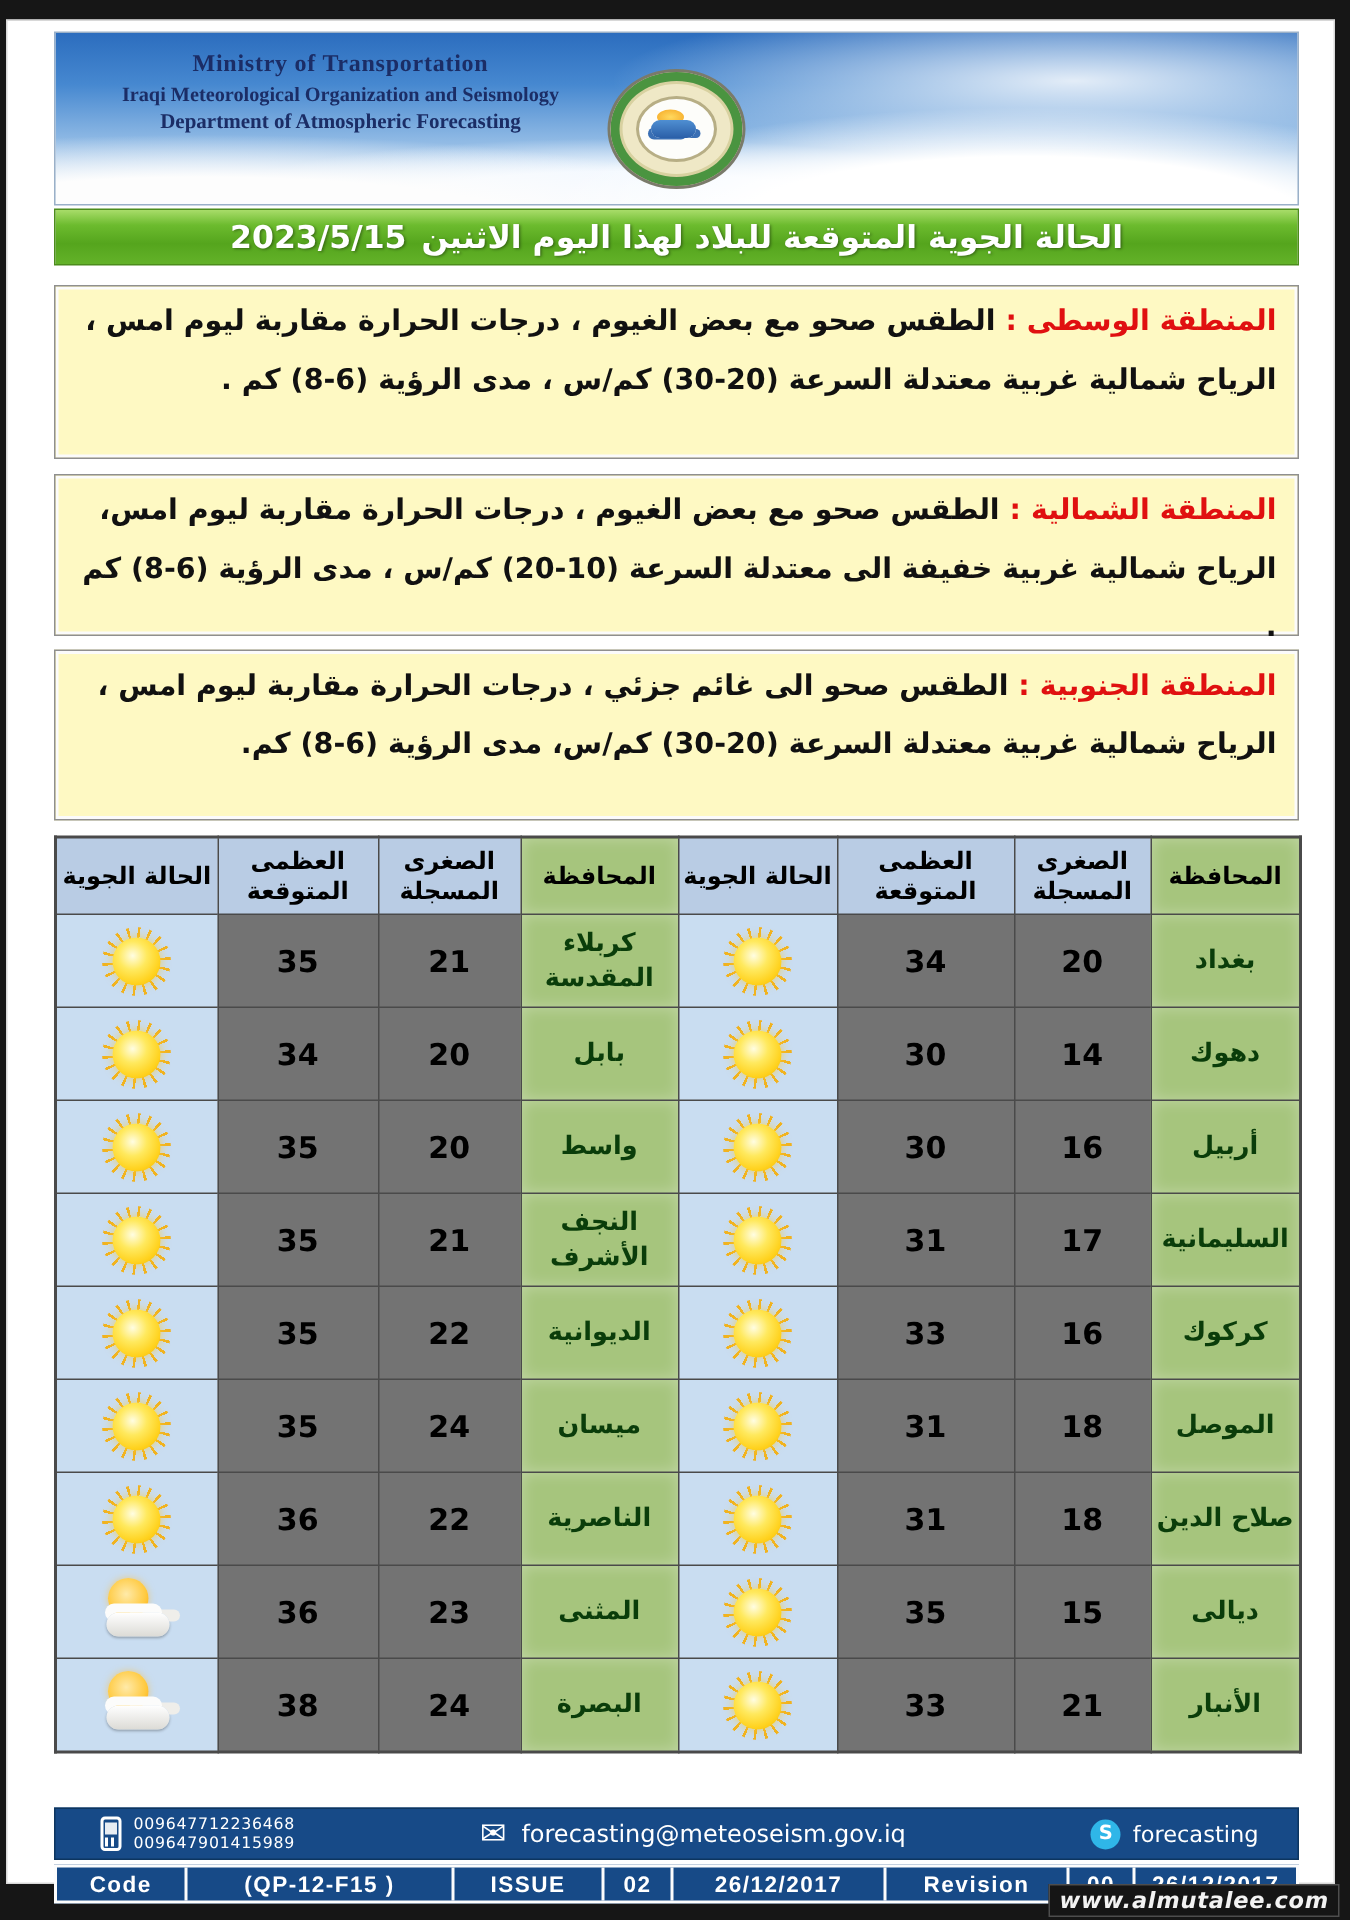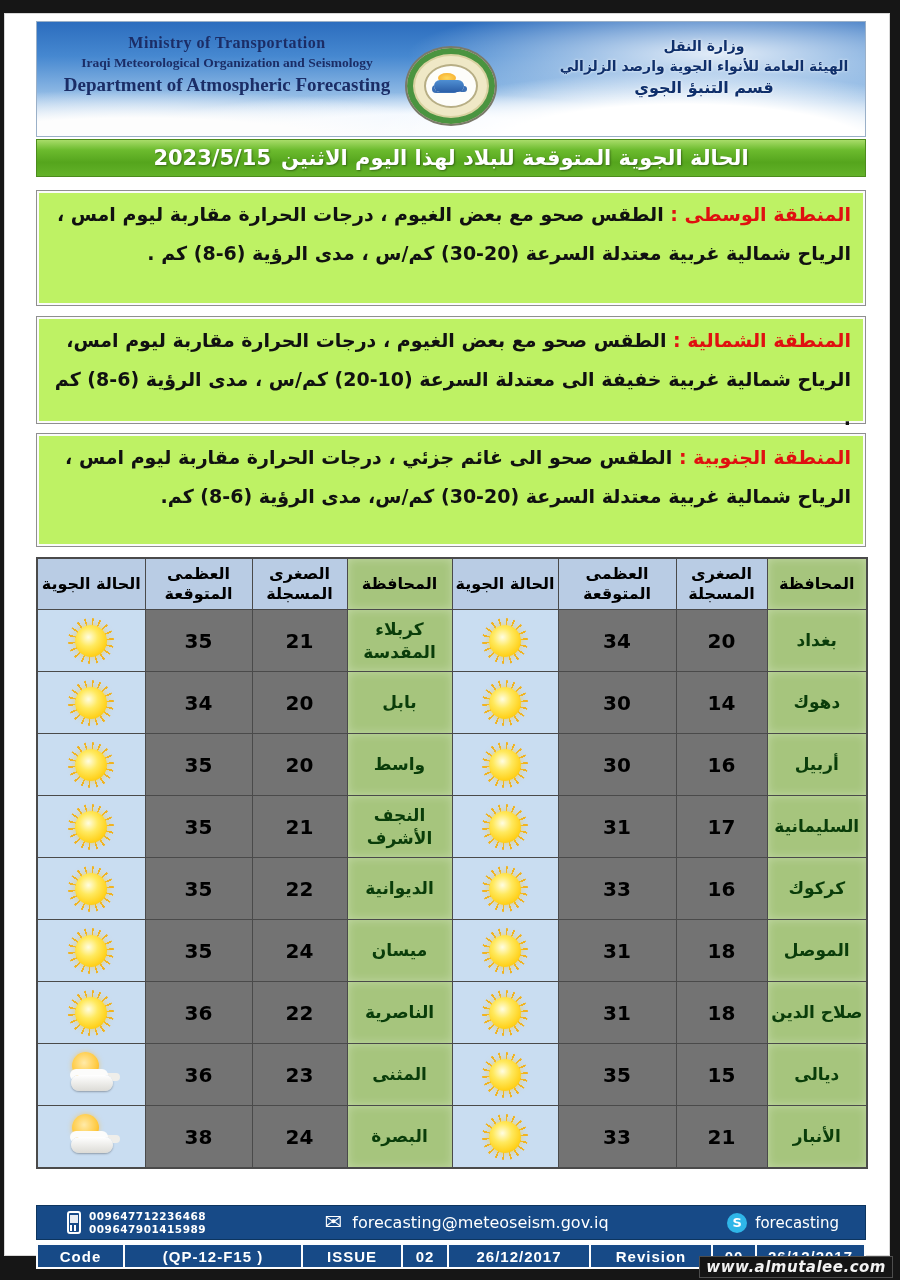--- a/index.html
+++ b/index.html
@@ -24,21 +24,21 @@
       radial-gradient(ellipse 48% 60% at 45% 105%, #f2f8ff 40%, rgba(255,255,255,0) 72%),
       linear-gradient(180deg,#2c6dbe 0%,#4688d0 30%,#8db8e4 62%,#d8e8f6 100%);
     border:1px solid #9ab0c8;box-sizing:border-box;
   }
   .hdr-en{
     position:absolute;left:10px;top:12px;width:360px;text-align:center;
     color:#1b2d66;font-family:"Liberation Serif",serif;font-weight:bold;
   }
   .hdr-en .l1{font-size:16px;letter-spacing:.5px;}
   .hdr-en .l2{font-size:13.5px;margin-top:3px;}
-  .hdr-en .l3{font-size:19px;margin-top:3px;}
+  .hdr-en .l3{font-size:14px;margin-top:3px;}
   .hdr-ar{
     position:absolute;right:6px;top:16px;width:310px;text-align:center;direction:rtl;
     color:#0f2f6b;font-weight:bold;text-shadow:0 0 3px rgba(255,255,255,.9);
   }
   .hdr-ar .l1{font-size:14px;}
   .hdr-ar .l2{font-size:14px;margin-top:4px;}
   .hdr-ar .l3{font-size:16px;margin-top:4px;}
   .logo{
     position:absolute;left:50%;top:24px;transform:translateX(-50%);
     width:92px;height:80px;border-radius:50%;
@@ -65,21 +65,21 @@
     height:38px;margin-bottom:13px;direction:rtl;
     background:linear-gradient(180deg,#a8dc69 0%,#6cbb2e 28%,#55a51d 62%,#63b229 100%);
     border:1px solid #4c8c1c;box-sizing:border-box;
     color:#ffffff;font-weight:bold;font-size:21px;
     display:flex;align-items:center;justify-content:center;gap:10px;
     text-shadow:1px 1px 2px rgba(0,0,0,.38);
   }
 
   
   .region-box{
-    background:#bef264;border:1px solid #8f8f8f;box-sizing:border-box;
+    background:#fef9c3;border:1px solid #8f8f8f;box-sizing:border-box;
     box-shadow:inset 0 0 0 2px #fbfbfb;
     direction:rtl;text-align:right;
     padding:4px 14px 0 14px;
   }
   .region-box p{margin:0;font-size:19px;font-weight:bold;color:#111;line-height:39px;}
   .region-name{color:#e01010;}
   .box1{height:116px;margin-bottom:10px;}
   .box2{height:108px;margin-bottom:9px;}
   .box3{height:114px;margin-bottom:10px;}
 
@@ -123,21 +123,21 @@
   .contact-bar{
     margin-top:36px;height:35px;background:#174a87;border:1px solid #0d355f;box-sizing:border-box;
     display:flex;align-items:center;justify-content:space-between;
     padding:0 26px 0 30px;color:#fff;
   }
   .phone-group{display:flex;align-items:center;gap:8px;}
   .phone-icon{width:14px;height:23px;border:2px solid #fff;border-radius:3px;position:relative;box-sizing:border-box;}
   .phone-icon::before{content:'';position:absolute;left:1px;right:1px;top:2px;height:8px;background:#fff;opacity:.9;}
   .phone-icon::after{content:'';position:absolute;left:1px;right:1px;bottom:1px;height:6px;
     background:repeating-linear-gradient(90deg,#fff 0 2px,transparent 2px 4px);}
-  .phone-nums{display:flex;flex-direction:column;line-height:1.15;font-size:10.5px;font-weight:bold;letter-spacing:.5px;}
+  .phone-nums{display:flex;flex-direction:column;line-height:1.15;font-size:10.5px;font-weight:normal;letter-spacing:.5px;}
   .email-group{display:flex;align-items:center;gap:10px;font-size:16px;}
   .env-icon{font-size:21px;line-height:1;}
   .skype-group{display:flex;align-items:center;gap:8px;font-size:15px;}
   .skype-icon{width:20px;height:20px;border-radius:50%;background:#2fb6e8;color:#fff;
     font-size:13px;font-weight:bold;display:flex;align-items:center;justify-content:center;}
 
   .code-bar{
     margin-top:3px;height:26px;background:#174a87;border:2px solid #fdfdfd;box-sizing:border-box;
     display:flex;align-items:stretch;color:#fff;font-weight:bold;font-size:15px;
     font-family:"Liberation Sans",sans-serif;letter-spacing:1px;
@@ -166,25 +166,20 @@
   <div class="content">
 
     <div class="sky">
       <div class="hdr-en">
         <div class="l1">Ministry of Transportation</div>
         <div class="l2">Iraqi Meteorological Organization and Seismology</div>
         <div class="l3">Department of Atmospheric Forecasting</div>
       </div>
       <div class="logo">
         <div class="logo-inner"></div>
-      </div>
-      <div class="hdr-ar">
-        <div class="l1">وزارة النقل</div>
-        <div class="l2">الهيئة العامة للأنواء الجوية وارصد الزلزالي</div>
-        <div class="l3">قسم التنبؤ الجوي</div>
       </div>
     </div>
 
     <div class="green-bar">
       <span>الحالة الجوية المتوقعة للبلاد لهذا اليوم الاثنين</span>
       <span>2023/5/15</span>
     </div>
 
     <div class="region-box box1">
       <p><span class="region-name">المنطقة الوسطى :</span>

